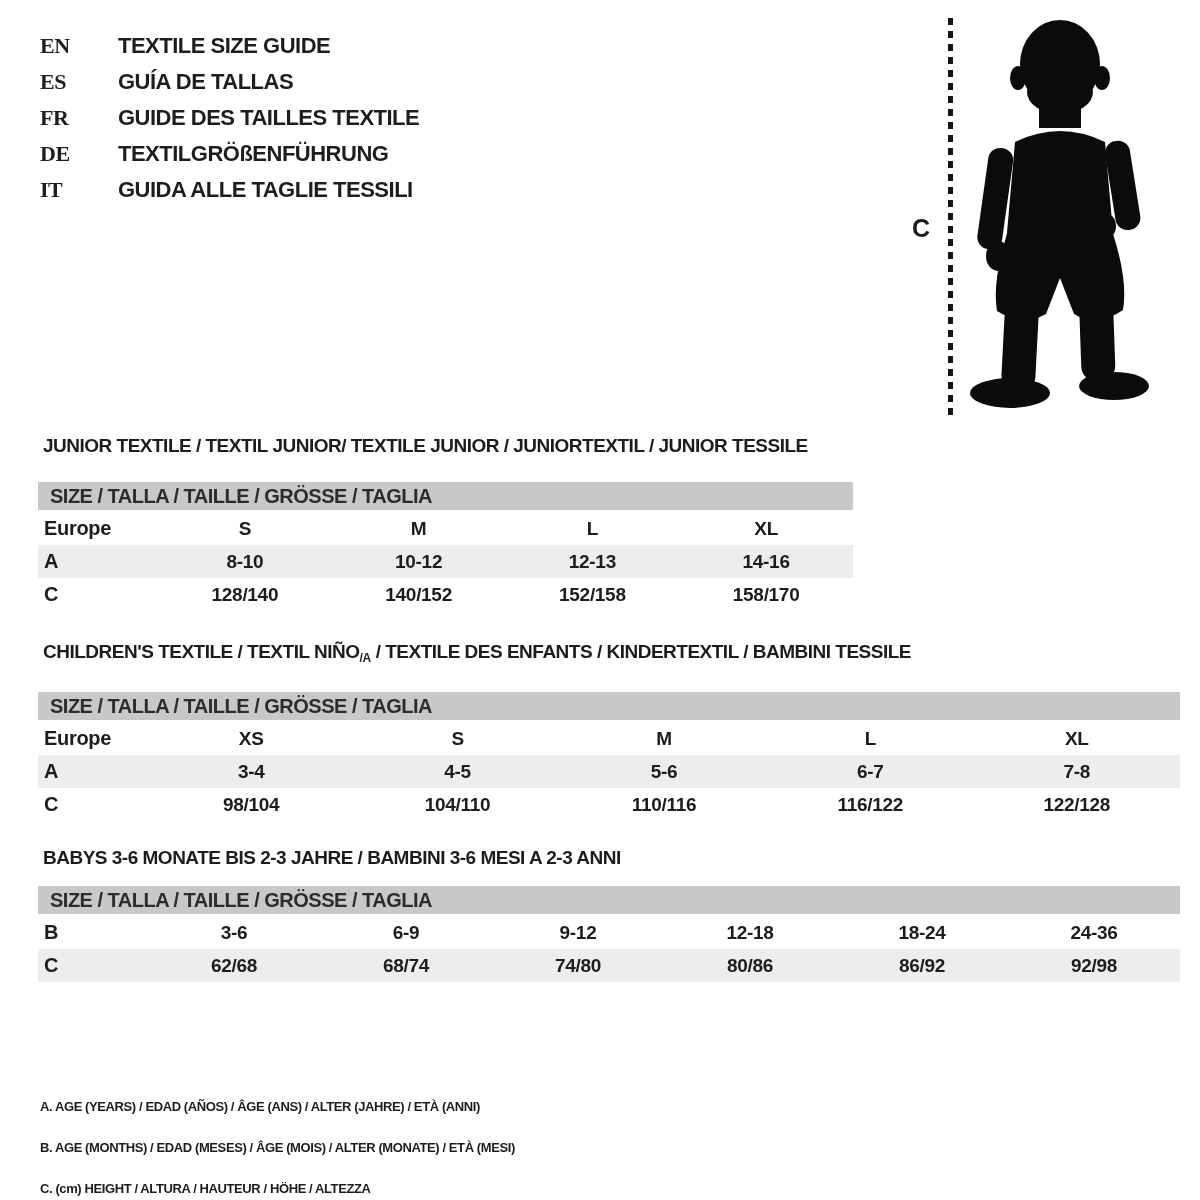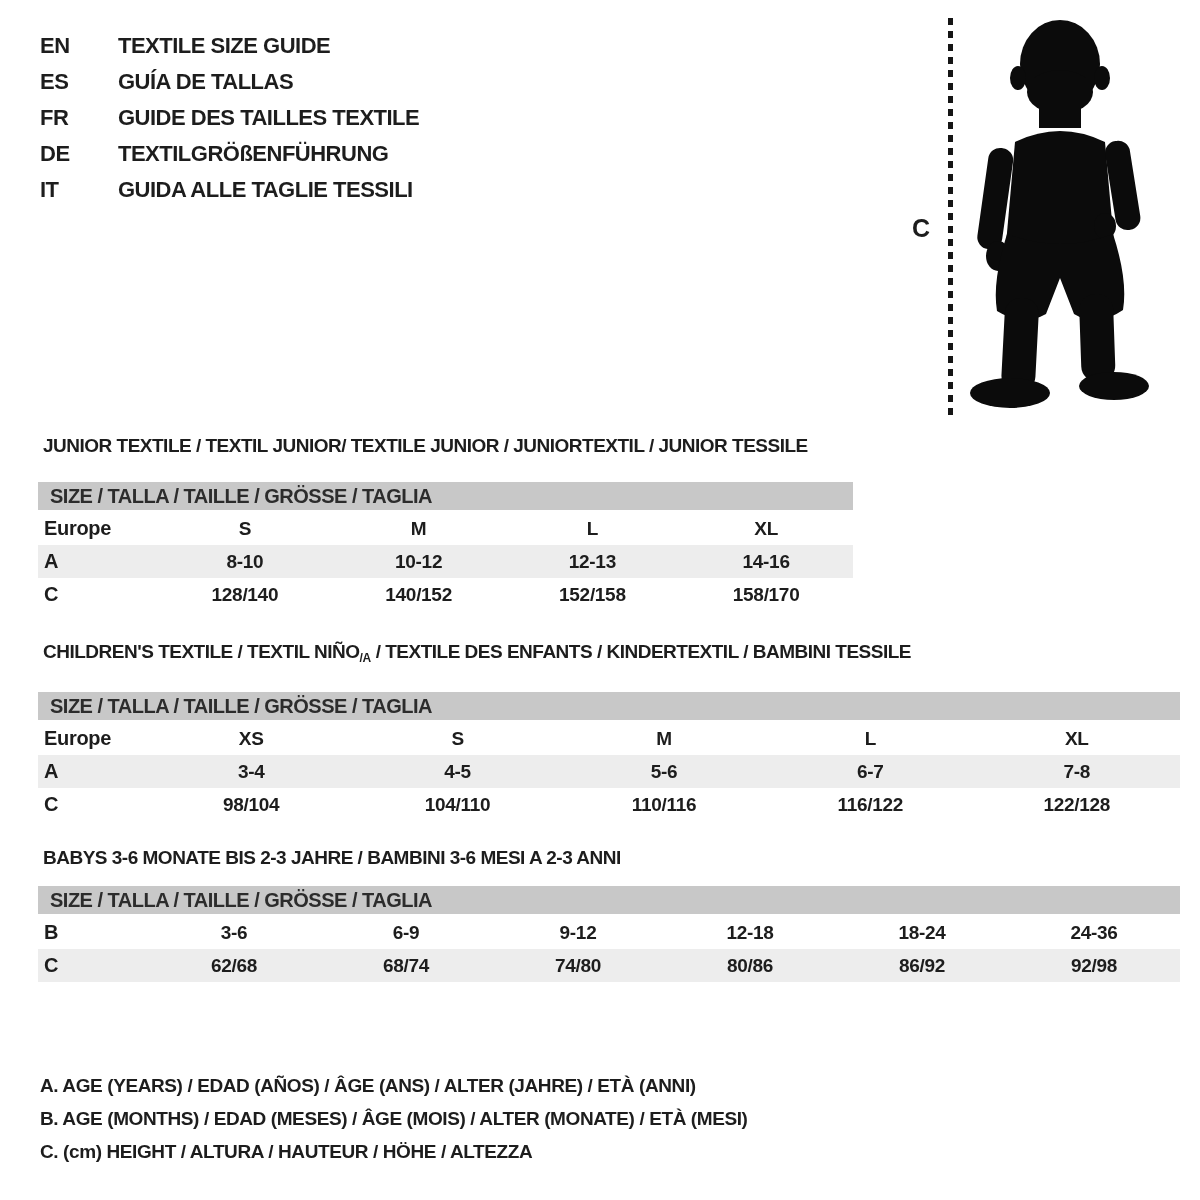--- a/index.html
+++ b/index.html
@@ -10,21 +10,21 @@
     color:#1d1d1d;
     position:relative;
     overflow:hidden;
   }
   .canvas { position:relative; width:1200px; height:1200px; background:#fff; }
 
   
   .lang-list { position:absolute; left:40px; top:28px; }
   .lang-row { display:flex; height:36px; align-items:center; }
   .lang-code {
-    width:78px; font-weight:700; font-size:22px; letter-spacing:-0.5px;
+    width:78px; font-weight:700; font-size:22px; letter-spacing:-0.5px;font-family:Liberation Serif, serif;
   }
   .lang-label { font-weight:700; font-size:22px; letter-spacing:-0.5px; }
 
   
   .measure-line {
     position:absolute; left:948px; top:18px; width:5px; height:398px;
     background:repeating-linear-gradient(to bottom, #151515 0 7px, transparent 7px 13px);
   }
   .measure-label {
     position:absolute; left:912px; top:214px;
@@ -58,22 +58,22 @@
   table.size-table td {
     height:33px; font-weight:700; font-size:19px; letter-spacing:-0.3px;
     text-align:center; vertical-align:middle; white-space:nowrap;
   }
   table.size-table td.row-label { text-align:left; padding-left:6px; font-size:20px; }
   tr.shaded td { background:#ededed; }
 
   
   .footnotes { position:absolute; left:40px; top:1076px; }
   .footnote-line {
-    font-weight:700; font-size:19px; letter-spacing:-0.4px;
-    line-height:20px; margin-bottom:13px; white-space:nowrap;
+    font-weight:700; font-size:13px; letter-spacing:-0.4px;
+    line-height:20px; margin-bottom:13px; white-space:nowrap;margin-top:21px;
   }
 </style>
 <style>tr.shaded td { background:#ededed; }</style></head>
 <body>
 
 <div class="canvas">
 
   <div class="lang-list">
       <div class="lang-row">
         <span class="lang-code">EN</span>

